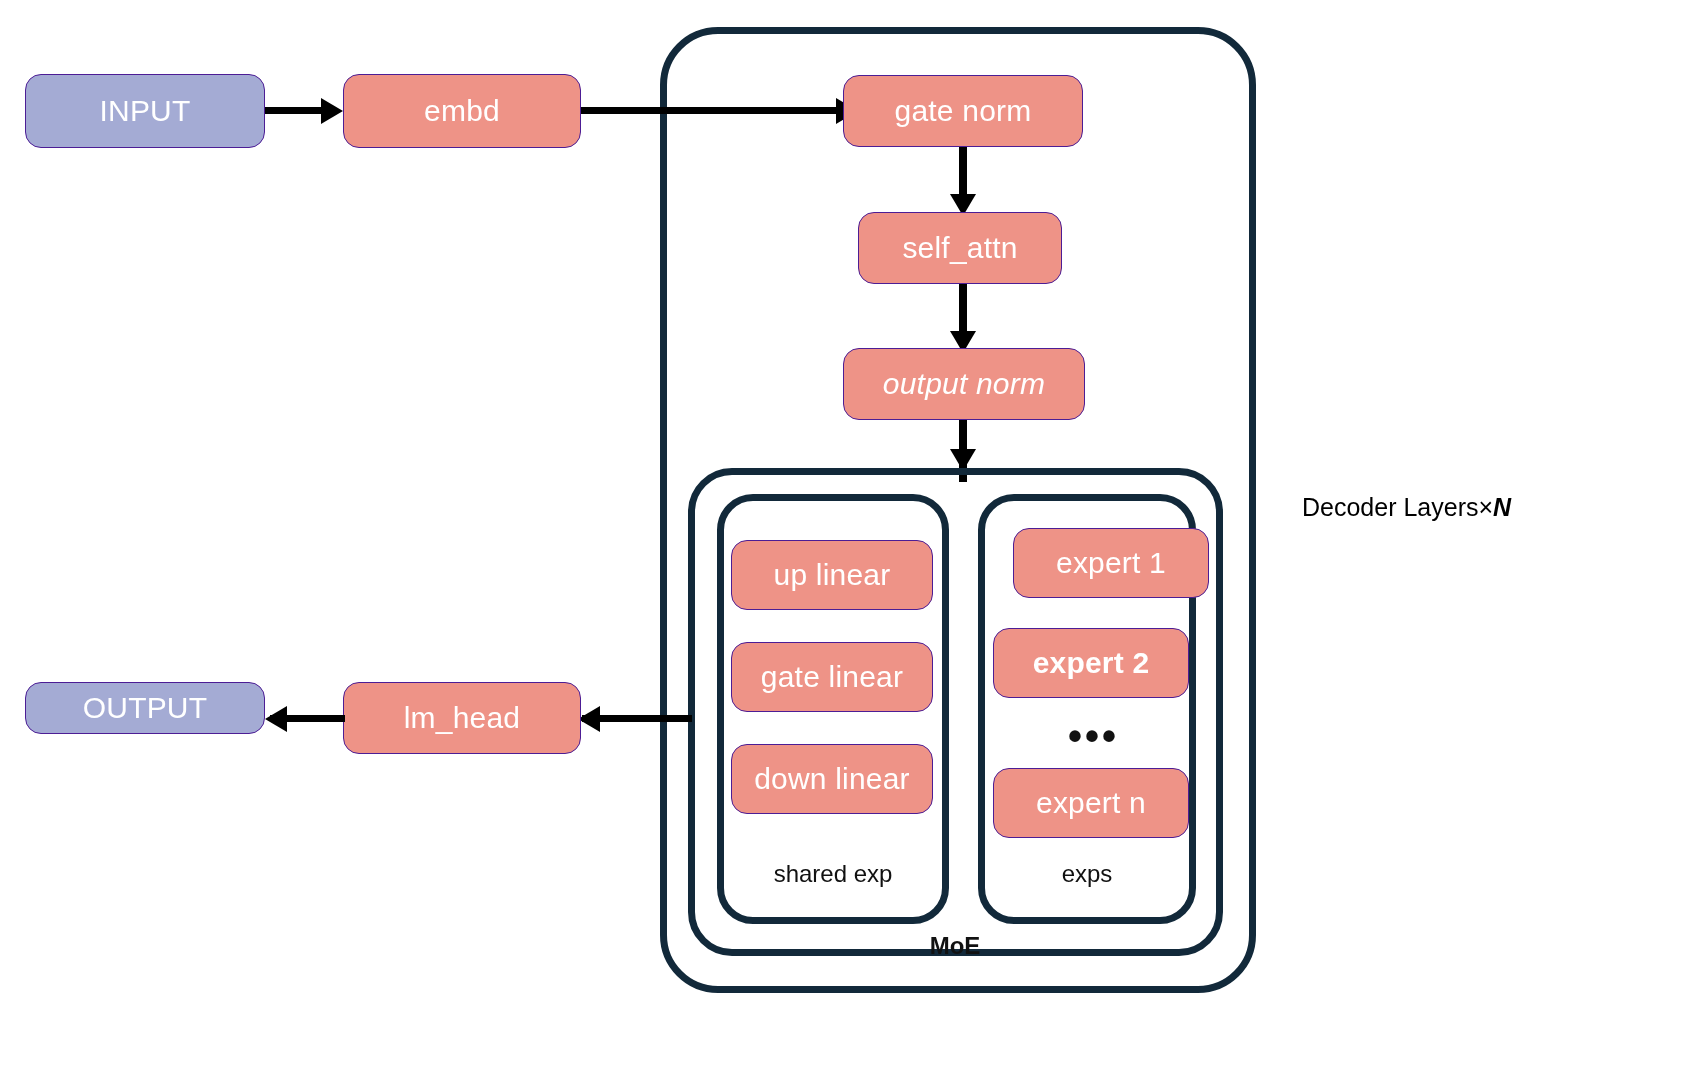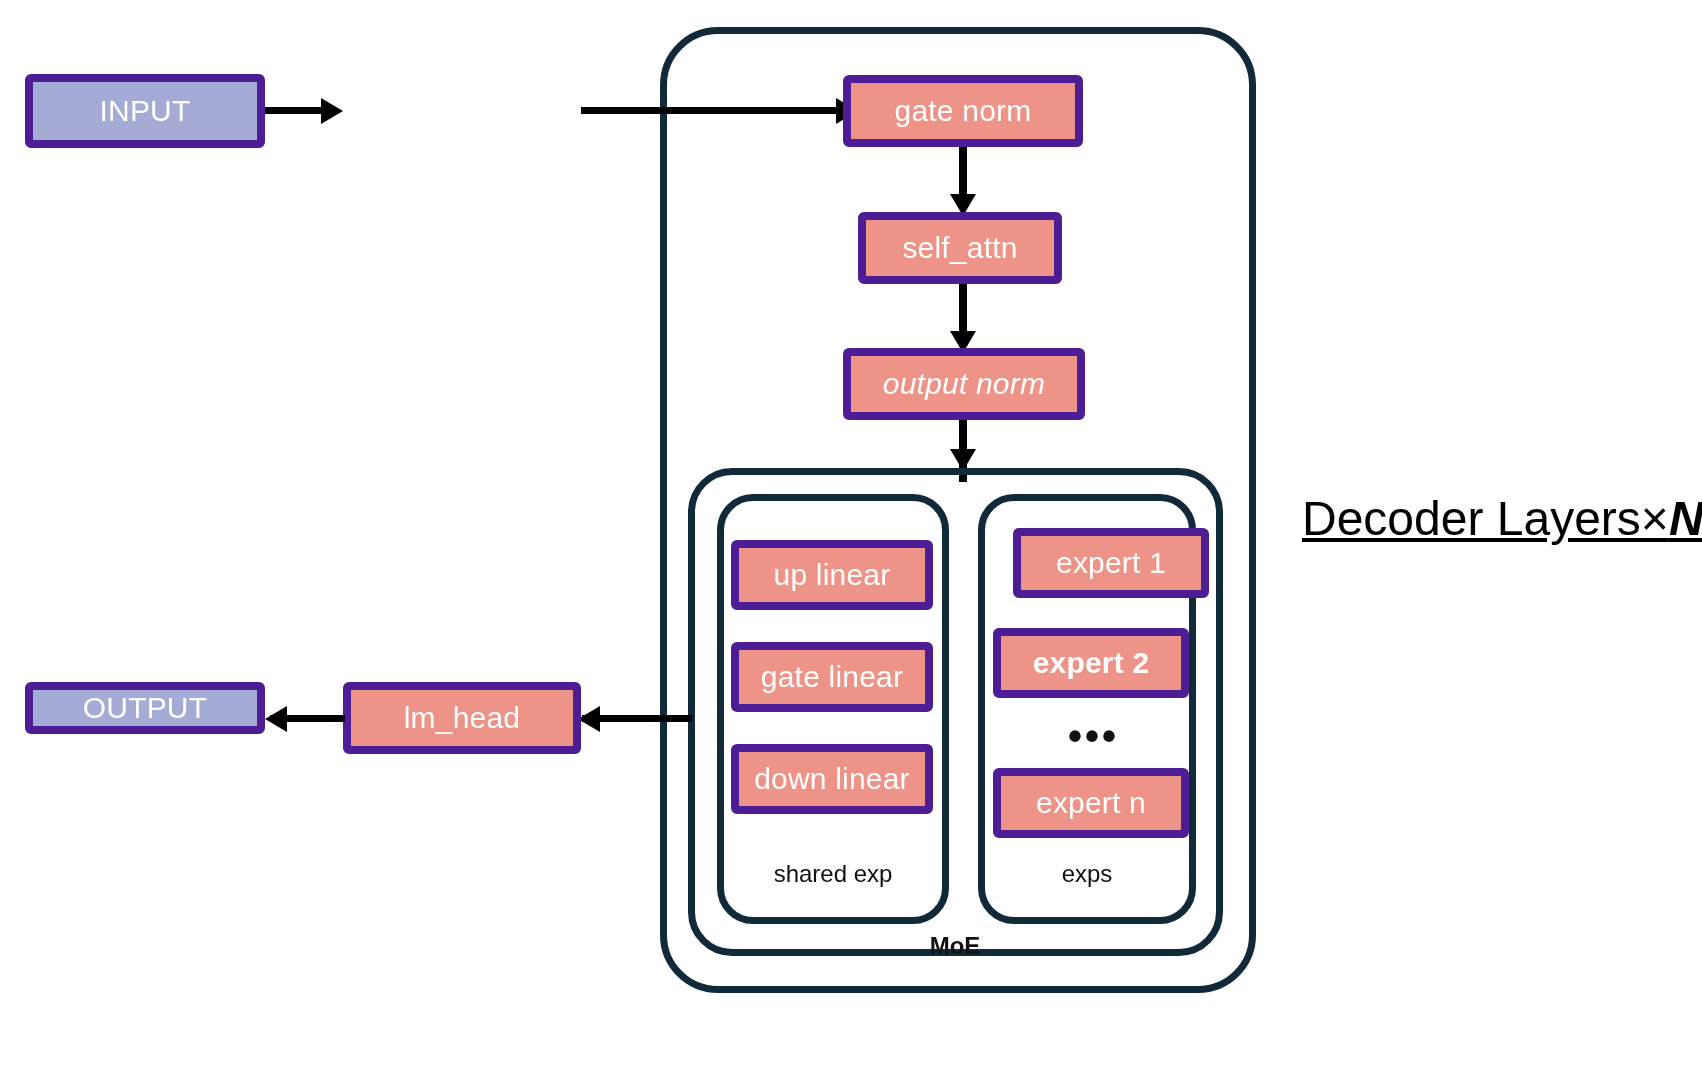--- a/index.html
+++ b/index.html
@@ -18,22 +18,22 @@
     position: absolute;
     left: 0; top: 0;
     width: 1702px;
     height: 1068px;
   }
 
   
   .node {
     position: absolute;
     box-sizing: border-box;
-    border: 8px solid #4c1d95;
-    border-radius: 6px;
+    border: 1px solid #4c1d95;
+    border-radius: 16px;
     display: flex;
     align-items: center;
     justify-content: center;
     color: #ffffff;
     font-size: 30px;
     line-height: 1;
     letter-spacing: 0.2px;
     white-space: nowrap;
   }
   .node.salmon { background: #ee9387; }
@@ -53,23 +53,22 @@
   
   .caption {
     position: absolute;
     color: #111111;
     font-size: 24px;
     line-height: 1;
     white-space: nowrap;
     text-align: center;
   }
   .caption.big {
-    font-size: 48px;
+    font-size: 25px;
     color: #000000;
-    text-decoration: underline;
   }
   .caption.big .n-var {
     font-style: italic;
     font-weight: bold;
   }
   .ellipsis {
     position: absolute;
     color: #111111;
     font-size: 40px;
     line-height: 1;
@@ -111,20 +110,21 @@
 
 <div id="canvas">
 
   <div class="group outer-decoder" style="left:660px; top:27px; width:596px; height:966px;"></div>
 
   <div class="node periwinkle" style="left:25px; top:74px; width:240px; height:74px;">INPUT</div>
 
   <div class="edge h" style="left:265px; top:107px; width:58px;"></div>
   <div class="arrowhead right" style="left:321px; top:98px;"></div>
 
+  <div class="node salmon" style="left:343px; top:74px; width:238px; height:74px;">embd</div>
 
   <div class="edge h" style="left:581px; top:107px; width:258px;"></div>
   <div class="arrowhead right" style="left:836px; top:98px;"></div>
 
   <div class="node salmon" style="left:843px; top:75px; width:240px; height:72px;">gate norm</div>
 
   <div class="edge v" style="left:959px; top:147px; width:8px; height:60px;"></div>
   <div class="arrowhead down" style="left:950px; top:194px;"></div>
 
   <div class="node salmon" style="left:858px; top:212px; width:204px; height:72px;">self_attn</div>

